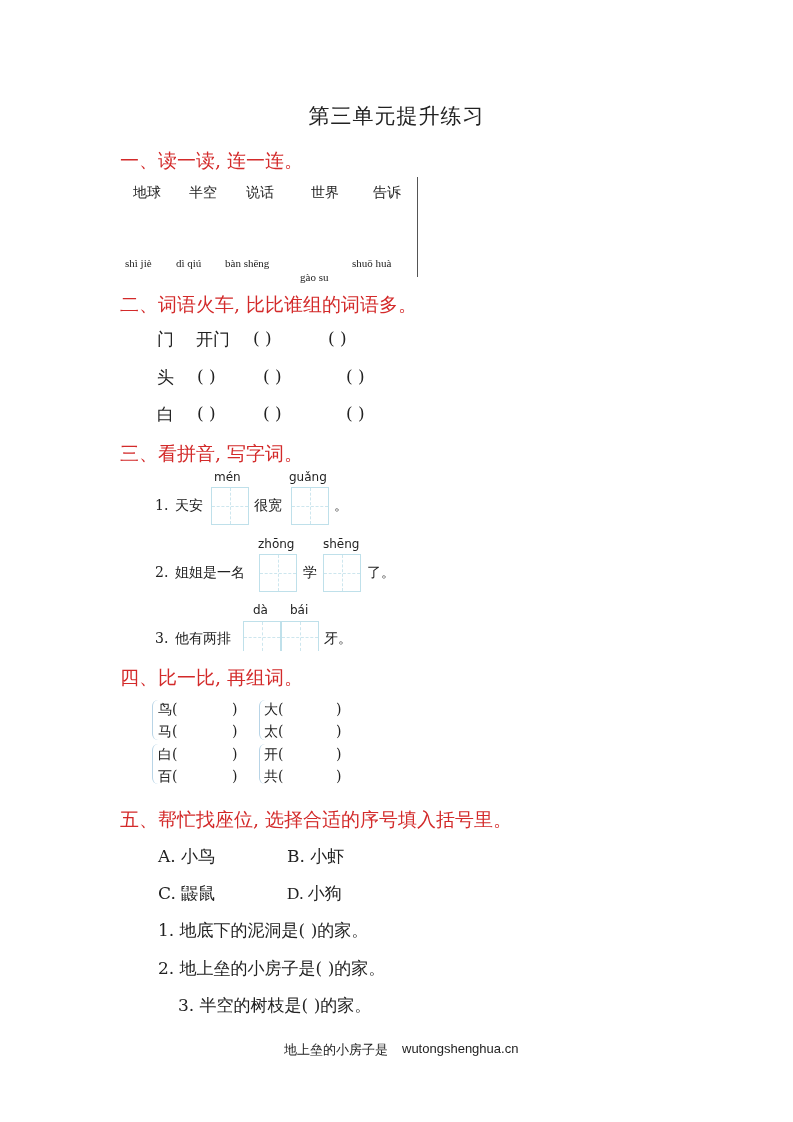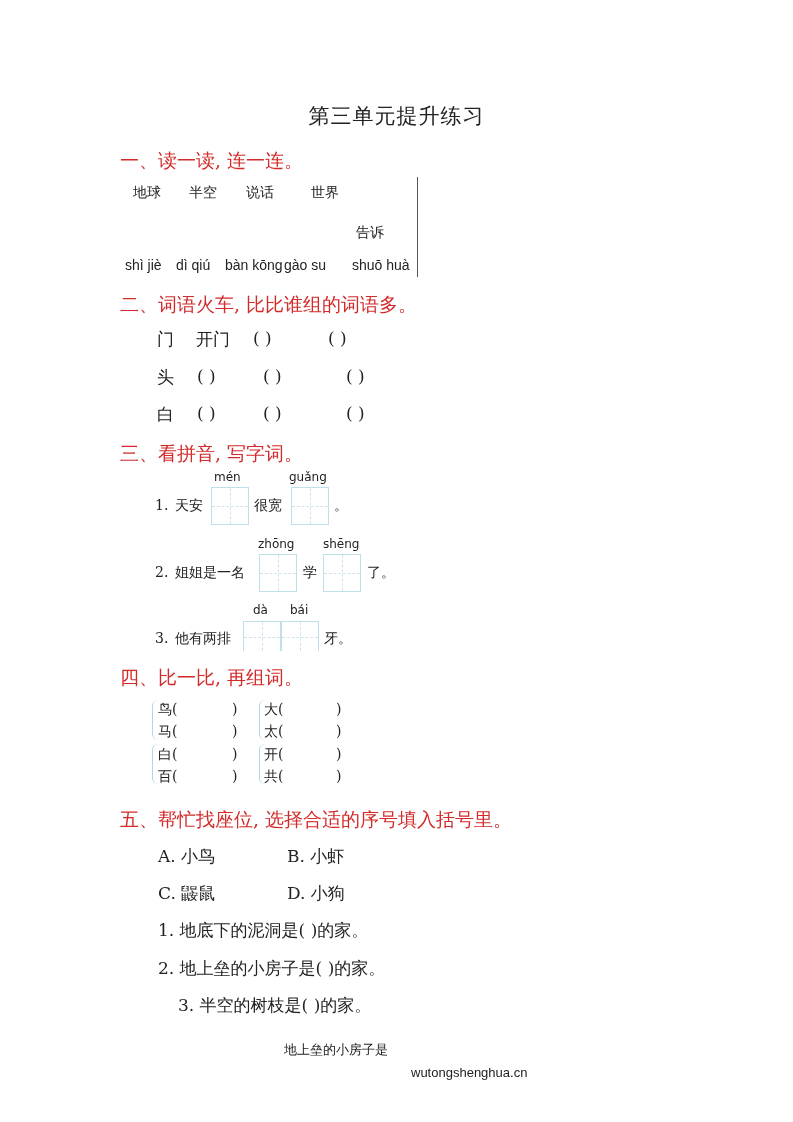--- a/index.html
+++ b/index.html
@@ -2,21 +2,21 @@
 <html><head>
 <meta charset="utf-8">
 <style>
   html, body { margin: 0; padding: 0; background: #ffffff; }
   body { width: 793px; height: 1122px; position: relative; overflow: hidden;
          font-family: "DejaVu Serif", "Liberation Serif", serif; color: #222; }
   .abs { position: absolute; white-space: nowrap; }
   .title { left: 0; width: 793px; top: 102px; text-align: center; font-size: 21px; letter-spacing: 1px; color: #222; left: 96px; }
   .heading { font-size: 19px; color: #d32a2a; left: 120px; }
   .s1-word { font-size: 14px; top: 184px; }
-  .s1-py { font-family: Liberation Sans, sans-serif; font-size: 14px; top: 257px; }
+  .s1-py { font-family: Liberation Serif, serif; font-size: 11px; top: 257px; }
   .vline { left: 417px; top: 177px; width: 1px; height: 100px; background: #555; }
   .s2 { font-size: 17px; }
   .s3-py { font-family: "DejaVu Sans", "Liberation Sans", sans-serif; font-size: 12px; }
   .s3-text { font-size: 14px; }
   .tzg { position: absolute; border: 1px solid #bfe0ea; box-sizing: border-box; }
   .tzg::before { content: ""; position: absolute; left: 50%; top: 0; bottom: 0; border-left: 1px dashed #cde6ee; }
   .tzg::after { content: ""; position: absolute; top: 50%; left: 0; right: 0; border-top: 1px dashed #cde6ee; }
   .tzg.nobottom { border-bottom: none; }
   .s4 { font-size: 14px; }
   .brace { position: absolute; width: 5px; border-left: 1px solid #b8d4e6; border-radius: 6px 0 0 6px; }
@@ -27,25 +27,25 @@
 </head>
 <body>
 
 <div class="abs title" style="left:0;width:793px;">第三单元提升练习</div>
 
 <div class="abs heading" style="top:148px;">一、读一读, 连一连。</div>
 <div class="abs s1-word" style="left:133px;">地球</div>
 <div class="abs s1-word" style="left:189px;">半空</div>
 <div class="abs s1-word" style="left:246px;">说话</div>
 <div class="abs s1-word" style="left:311px;">世界</div>
-<div class="abs s1-word" style="left:356px;margin-top:40px;">告诉</div>
+<div class="abs s1-word" style="left:373px;">告诉</div>
 <div class="abs s1-py" style="left:125px;">shì jiè</div>
 <div class="abs s1-py" style="left:176px;">dì qiú</div>
-<div class="abs s1-py" style="left:225px;">bàn kōng</div>
-<div class="abs s1-py" style="left:284px;">gào su</div>
+<div class="abs s1-py" style="left:225px;">bàn shēng</div>
+<div class="abs s1-py" style="left:300px;margin-top:14px;">gào su</div>
 <div class="abs s1-py" style="left:352px;">shuō huà</div>
 <div class="abs vline"></div>
 
 <div class="abs heading" style="top:292px;">二、词语火车, 比比谁组的词语多。</div>
 <div class="abs s2" style="left:157px;top:328px;">门</div>
 <div class="abs s2" style="left:196px;top:328px;">开门</div>
 <div class="abs s2" style="left:253px;top:328px;">(        )</div>
 <div class="abs s2" style="left:328px;top:328px;">(        )</div>
 
 <div class="abs s2" style="left:157px;top:366px;">头</div>
@@ -107,19 +107,19 @@
 <div class="abs s4" style="left:264px;top:768px;">共(</div>
 <div class="abs s4" style="left:336px;top:701px;">)</div>
 <div class="abs s4" style="left:336px;top:723px;">)</div>
 <div class="abs s4" style="left:336px;top:746px;">)</div>
 <div class="abs s4" style="left:336px;top:768px;">)</div>
 
 <div class="abs heading" style="top:807px;">五、帮忙找座位, 选择合适的序号填入括号里。</div>
 <div class="abs s5" style="left:158px;top:845px;">A. 小鸟</div>
 <div class="abs s5" style="left:287px;top:845px;">B. 小虾</div>
 <div class="abs s5" style="left:158px;top:882px;">C. 鼹鼠</div>
-<div class="abs s5" style="left:287px;top:882px;">D. 小狗</div>
+<div class="abs s5" style="left:287px;top:882px;font-family:Liberation Serif, serif;">D. 小狗</div>
 <div class="abs s5" style="left:158px;top:919px;">1. 地底下的泥洞是(      )的家。</div>
 <div class="abs s5" style="left:158px;top:957px;">2. 地上垒的小房子是(      )的家。</div>
 <div class="abs s5" style="left:158px;top:994px;margin-left:20px;">3. 半空的树枝是(      )的家。</div>
 
 <div class="abs footer" style="left:284px;">地上垒的小房子是</div>
-<div class="abs footer-url" style="left:411px;margin-top:24px;">wutongshenghua.cn</div>
+<div class="abs footer-url" style="left:402px;">wutongshenghua.cn</div>
 
 </body></html>

